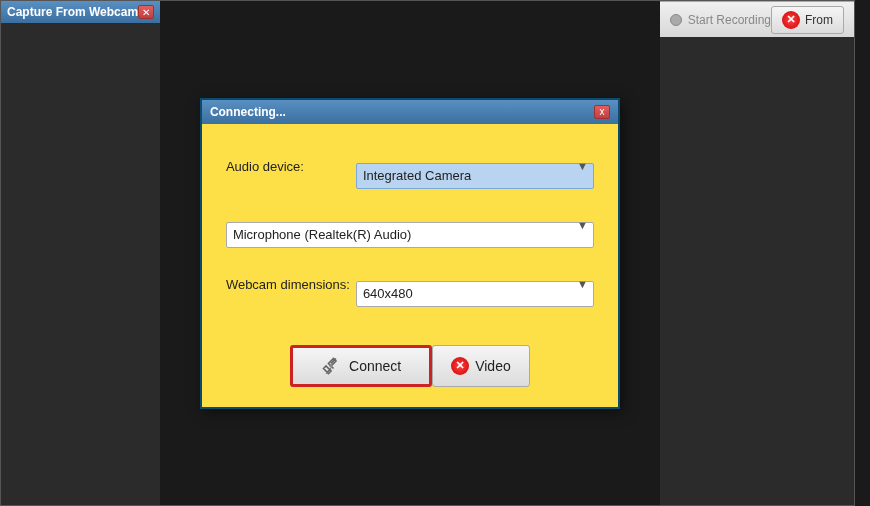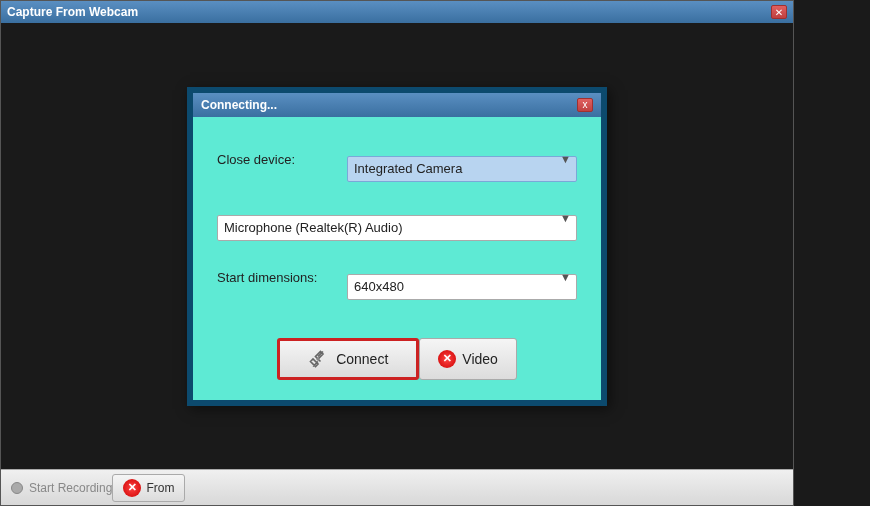--- a/index.html
+++ b/index.html
@@ -8,26 +8,26 @@
       height: 506px;
       background: #1a1a1a;
       font-family: 'Segoe UI', Tahoma, Arial, sans-serif;
       font-size: 13px;
       overflow: hidden;
       position: relative;
     }
 
     
     .main-window {
-      width: 794px;
+      width: 855px;
       height: 506px;
       background: #2b2b2b;
       border: 1px solid #555;
       display: flex;
-      flex-direction: column;
+      flex-direction: row;
     }
 
     
     .title-bar {
       background: linear-gradient(to bottom, #5a8fc2, #3a6fa0);
       height: 22px;
       display: flex;
       align-items: center;
       justify-content: space-between;
       padding: 0 6px;
@@ -98,22 +98,22 @@
     .dialog-overlay {
       position: absolute;
       top: 0; left: 0; right: 0; bottom: 0;
       display: flex;
       align-items: center;
       justify-content: center;
     }
 
     
     .dialog {
-      background: #5eead4;
-      border: 6px solid #0c4a6e;
+      background: #fde047;
+      border: 2px solid #0c4a6e;
       box-shadow: 3px 3px 12px rgba(0,0,0,0.5);
       width: 420px;
     }
     .dialog-title-bar {
       background: linear-gradient(to bottom, #5a8fc2, #3a6fa0);
       height: 24px;
       display: flex;
       align-items: center;
       justify-content: space-between;
       padding: 0 8px;
@@ -296,40 +296,40 @@
       <div class="dialog">
 
         <div class="dialog-title-bar">
           <span class="dialog-title-text">Connecting...</span>
           <div class="dialog-close-btn">x</div>
         </div>
 
         <div class="dialog-content">
 
           <div class="form-row">
-            <span class="form-label">Close device:</span>
+            <span class="form-label">Audio device:</span>
             <div class="select-wrapper highlighted">
               <select>
                 <option>Integrated Camera</option>
               </select>
               <span class="select-arrow">▼</span>
             </div>
           </div>
 
           <div class="form-row">
             <div class="select-wrapper">
               <select>
                 <option>Microphone (Realtek(R) Audio)</option>
               </select>
               <span class="select-arrow">▼</span>
             </div>
           </div>
 
           <div class="form-row">
-            <span class="form-label">Start dimensions:</span>
+            <span class="form-label">Webcam dimensions:</span>
             <div class="select-wrapper">
               <select>
                 <option>640x480</option>
               </select>
               <span class="select-arrow">▼</span>
             </div>
           </div>
         </div>
 
         <div class="dialog-buttons">

